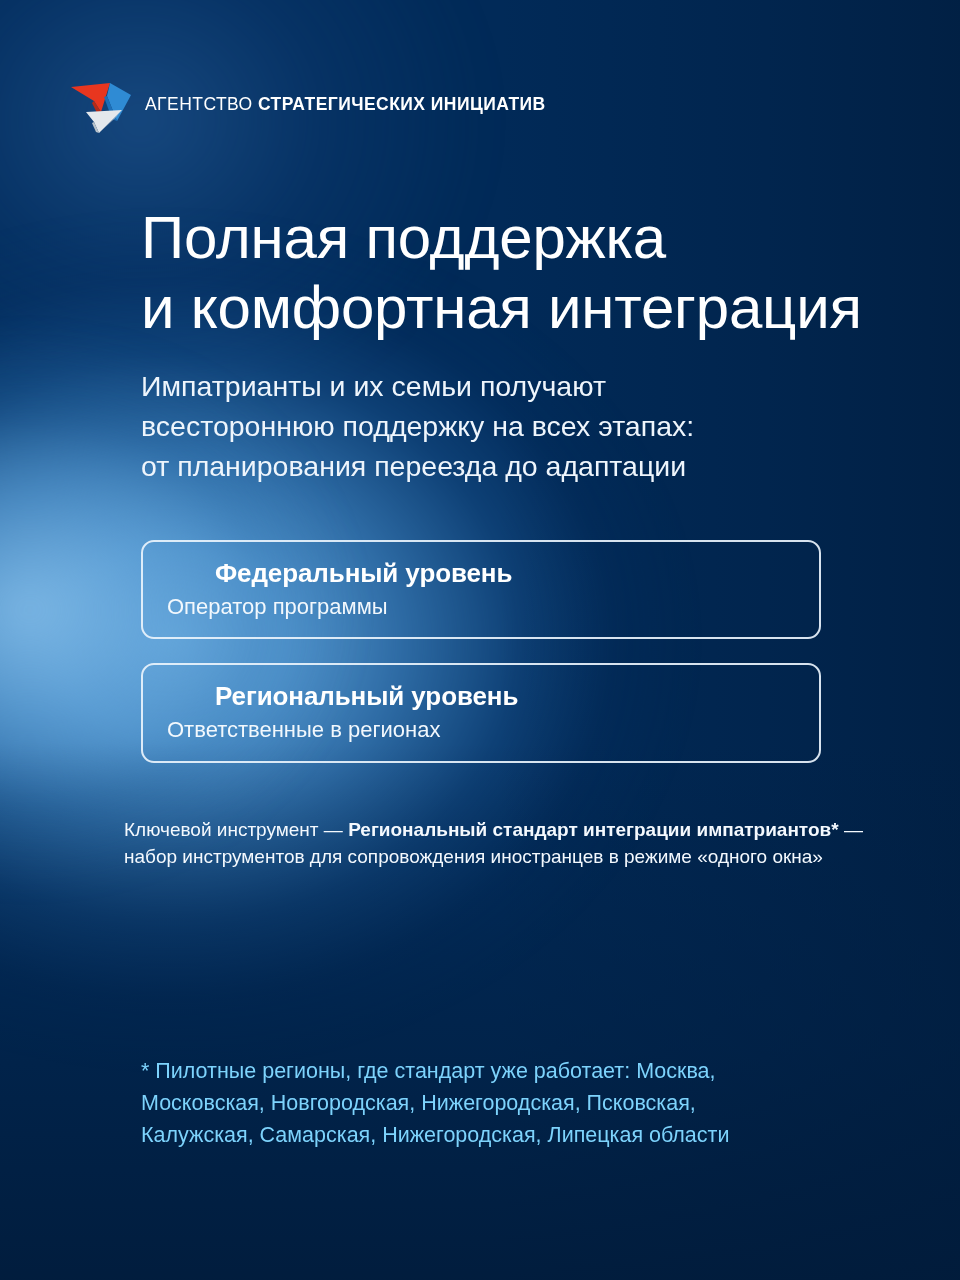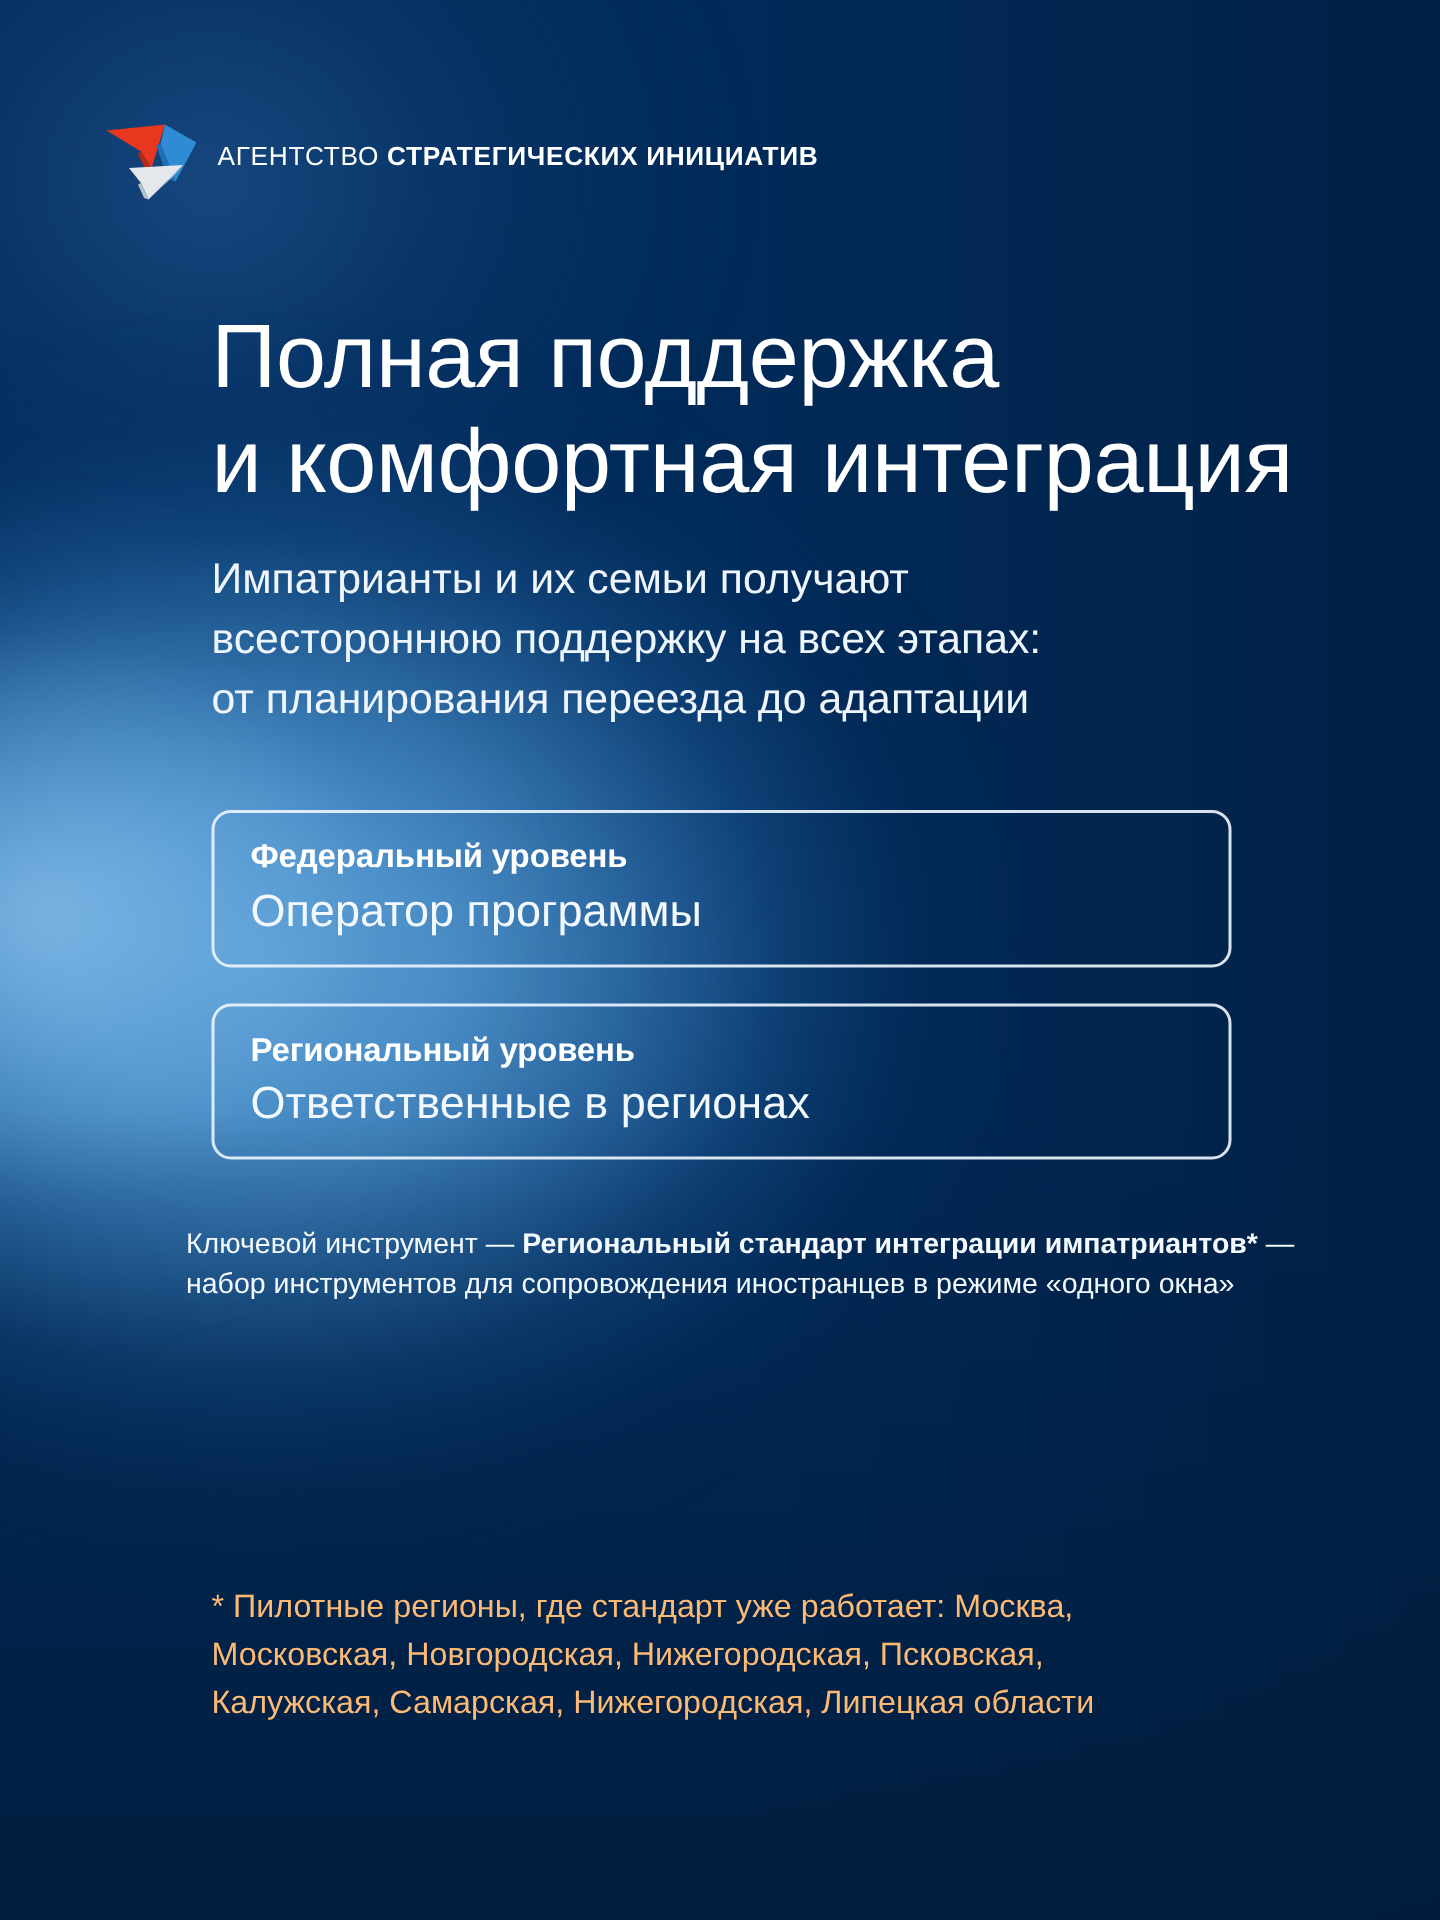--- a/index.html
+++ b/index.html
@@ -167,28 +167,29 @@
 
   .card {
     border:2px solid rgba(233,243,252,0.92);
     border-radius:13px;
     background:transparent;
     padding:15px 24px 16px 24px;
   }
   .card + .card { margin-top:24px; }
 
   .card-title {
-    font-size:22px;
+    font-size:26px;
     font-weight:700;
     line-height:1.30;
     color:#ffffff;
     letter-spacing:-0.1px;
+    margin-left:48px;
   }
   .card-sub {
-    font-size:30px;
+    font-size:22px;
     font-weight:400;
     line-height:1.30;
     color:#f2f8fd;
     margin-top:2px;
   }
 
   
   .body-text {
     position:absolute;
     left:124px;
@@ -203,21 +204,21 @@
 
   
   .footnote {
     position:absolute;
     left:141px;
     top:1056px;
     width:760px;
     font-size:21.5px;
     font-weight:400;
     line-height:1.48;
-    color:#fdba74;
+    color:#7dd3fc;
   }
   .footnote .fn-line { display:block; white-space:nowrap; }
 </style>
 </head>
 <body>
 
 <div class="poster">
 
   <div class="bg-base"></div>
   <div class="bg-glow-top"></div>

